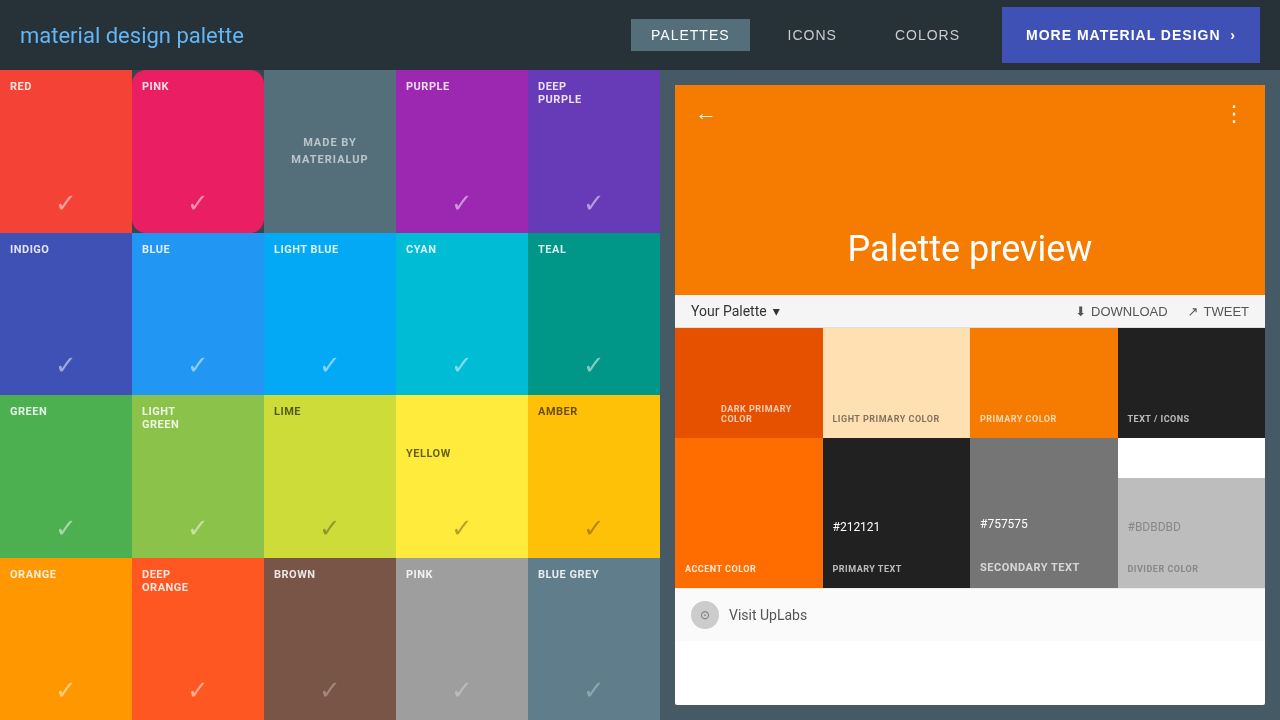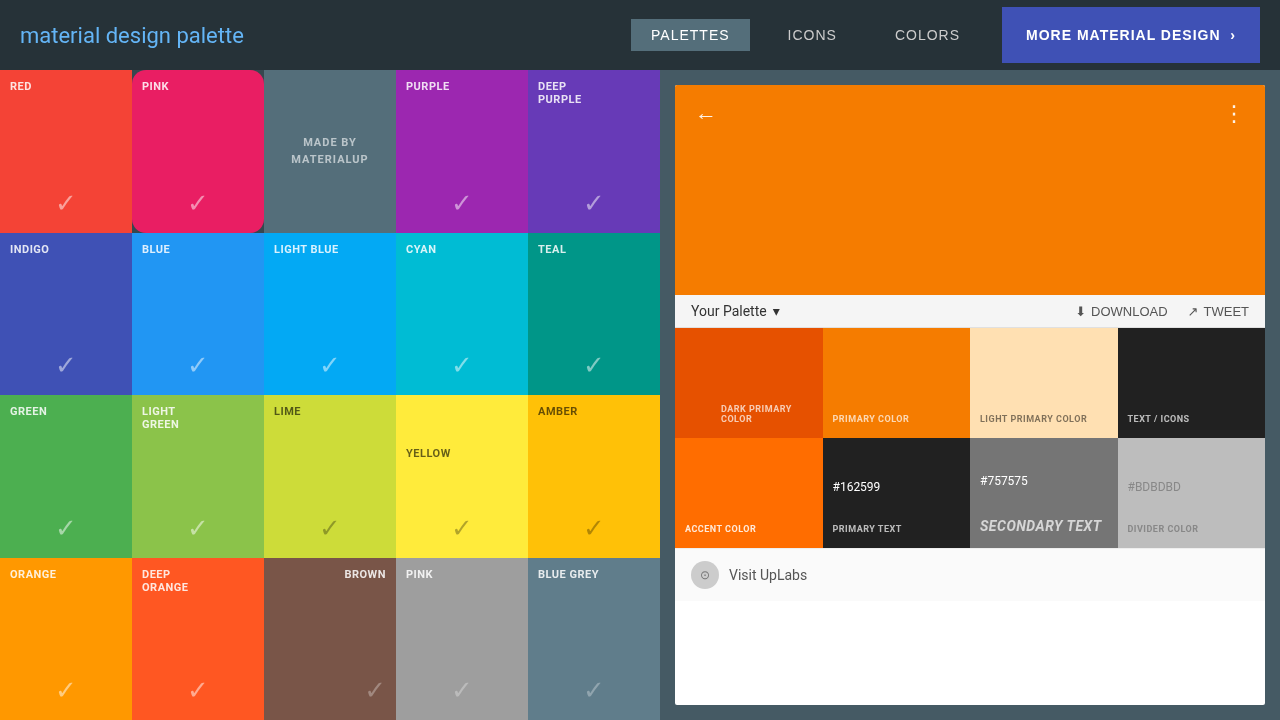--- a/index.html
+++ b/index.html
@@ -343,21 +343,21 @@
     </div>
 
     <div class="color-cell" style="background:#ff9800;">
       <span class="label">ORANGE</span>
       <span class="check">✓</span>
     </div>
     <div class="color-cell" style="background:#ff5722;">
       <span class="label">DEEP<br>ORANGE</span>
       <span class="check">✓</span>
     </div>
-    <div class="color-cell" style="background:#795548;align-items:flex-end;">
+    <div class="color-cell" style="background:#795548;">
       <span class="label">BROWN</span>
       <span class="check" style="color:rgba(255,255,255,0.3);">✓</span>
     </div>
     <div class="color-cell" style="background:#9e9e9e;">
       <span class="label">PINK</span>
       <span class="check" style="color:rgba(255,255,255,0.3);">✓</span>
     </div>
     <div class="color-cell" style="background:#607d8b;">
       <span class="label">BLUE GREY</span>
       <span class="check" style="color:rgba(255,255,255,0.3);">✓</span>
@@ -366,20 +366,21 @@
   </div>
 
   <div class="right-panel">
     <div class="preview-card">
 
       <div class="preview-header" style="background:#f57c00; min-height:210px;">
         <div class="preview-header-row">
           <span class="icon-back">←</span>
           <span class="icon-more">⋮</span>
         </div>
+        <div class="preview-title">Palette preview</div>
       </div>
 
       <div class="preview-toolbar">
         <div class="palette-select">
           <span>Your Palette</span>
           <span>▾</span>
         </div>
         <div class="toolbar-actions">
           <button class="toolbar-btn">
             <span>⬇</span>
@@ -389,44 +390,44 @@
             <span>↗</span>
             <span>TWEET</span>
           </button>
         </div>
       </div>
 
       <div class="swatches-grid">
         <div class="swatch" style="background:#e65100;">
           <span class="swatch-label" style="color:rgba(255,255,255,0.7); font-size:9px;padding-left:36px;">DARK PRIMARY COLOR</span>
         </div>
+        <div class="swatch" style="background:#ffe0b2;">
+          <span class="swatch-label" style="color:rgba(0,0,0,0.5); font-size:9px;">LIGHT PRIMARY COLOR</span>
+        </div>
         <div class="swatch" style="background:#f57c00;">
           <span class="swatch-label" style="color:rgba(255,255,255,0.7); font-size:9px;">PRIMARY COLOR</span>
-        </div>
-        <div class="swatch" style="background:#ffe0b2;">
-          <span class="swatch-label" style="color:rgba(0,0,0,0.5); font-size:9px;">LIGHT PRIMARY COLOR</span>
         </div>
         <div class="swatch" style="background:#212121;">
           <span class="swatch-label" style="color:rgba(255,255,255,0.7); font-size:9px;">TEXT / ICONS</span>
         </div>
       </div>
 
       <div class="swatches-grid-2">
         <div class="swatch" style="background:#ff6d00; min-height:110px;">
           <span class="swatch-label" style="color:rgba(255,255,255,0.85); font-size:9px;">ACCENT COLOR</span>
         </div>
         <div class="swatch" style="background:#212121; min-height:110px;">
-          <span class="swatch-value" style="color:#fff; font-size:12px;">#162599</span>
+          <span class="swatch-value" style="color:#fff; font-size:12px;">#212121</span>
           <span class="swatch-label" style="color:rgba(255,255,255,0.7); font-size:9px;">PRIMARY TEXT</span>
         </div>
         <div class="swatch" style="background:#757575; min-height:110px;">
           <span class="swatch-value" style="color:#fff; font-size:12px;">#757575</span>
-          <span class="swatch-label" style="color:rgba(255,255,255,0.7); font-size:14px;font-style:italic;">SECONDARY TEXT</span>
-        </div>
-        <div class="swatch" style="background:#BDBDBD; min-height:110px;">
+          <span class="swatch-label" style="color:rgba(255,255,255,0.7); font-size:11px;">SECONDARY TEXT</span>
+        </div>
+        <div class="swatch" style="background:#BDBDBD; min-height:110px;margin-top:40px;">
           <span class="swatch-value" style="color:#888; font-size:12px;">#BDBDBD</span>
           <span class="swatch-label" style="color:#888; font-size:9px;">DIVIDER COLOR</span>
         </div>
       </div>
 
       <div class="visit-uplabs">
         <div class="uplabs-icon">⊙</div>
         <span>Visit UpLabs</span>
       </div>
 

